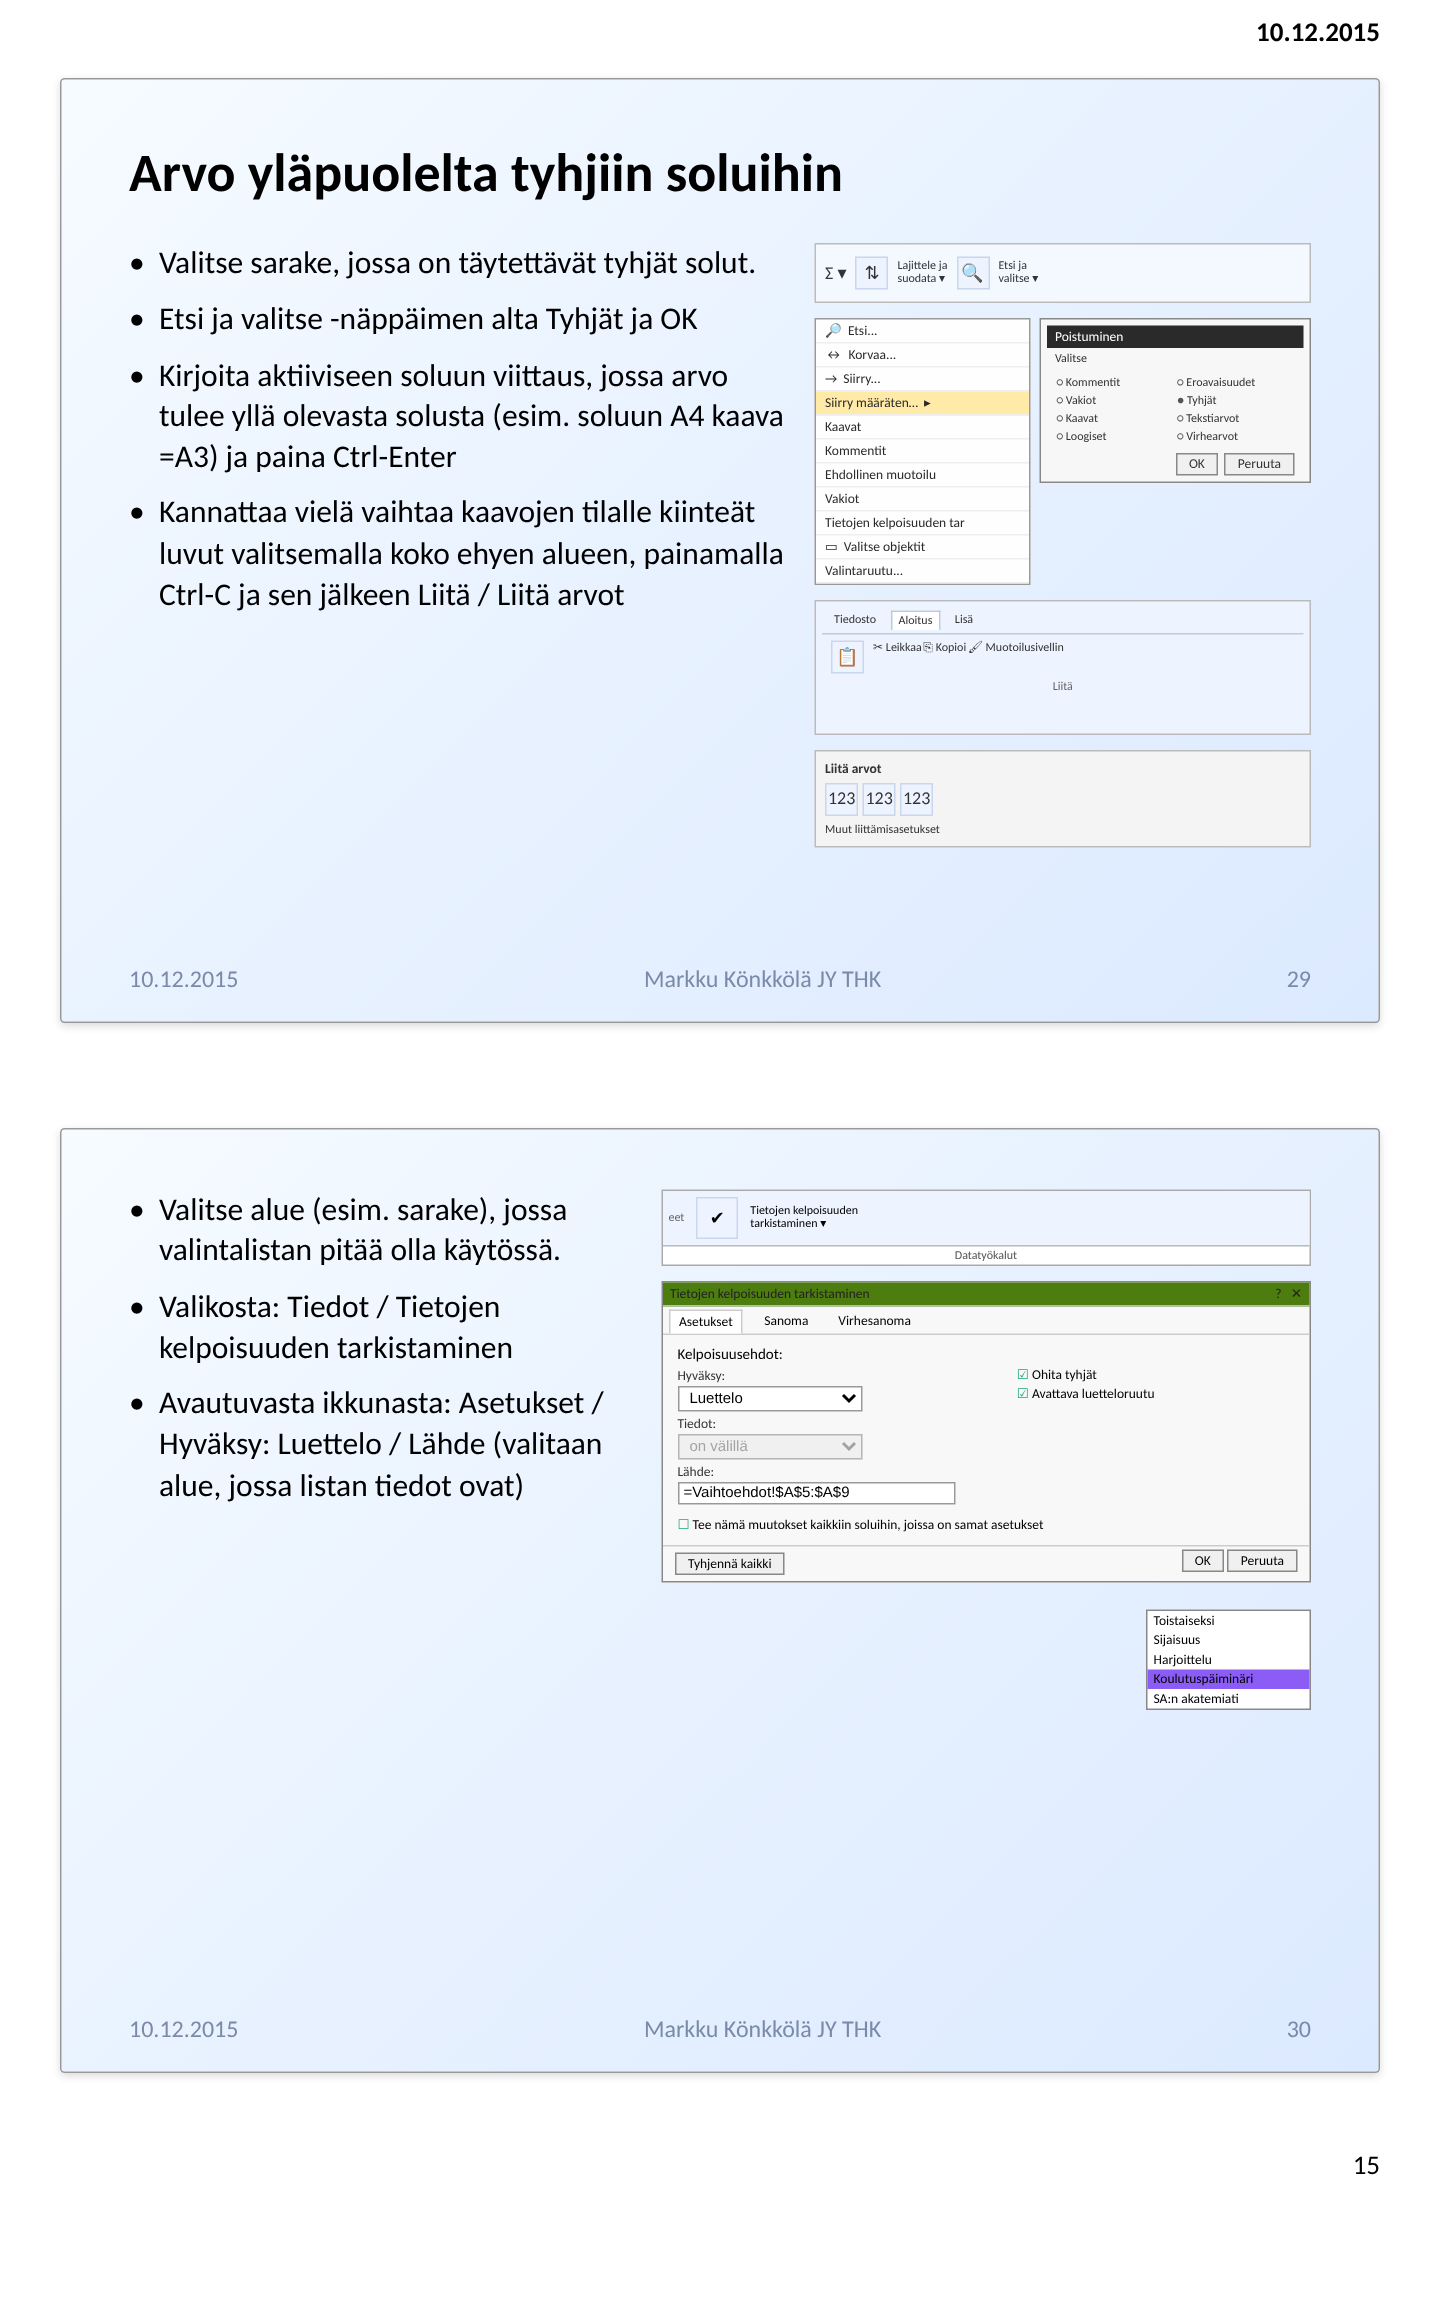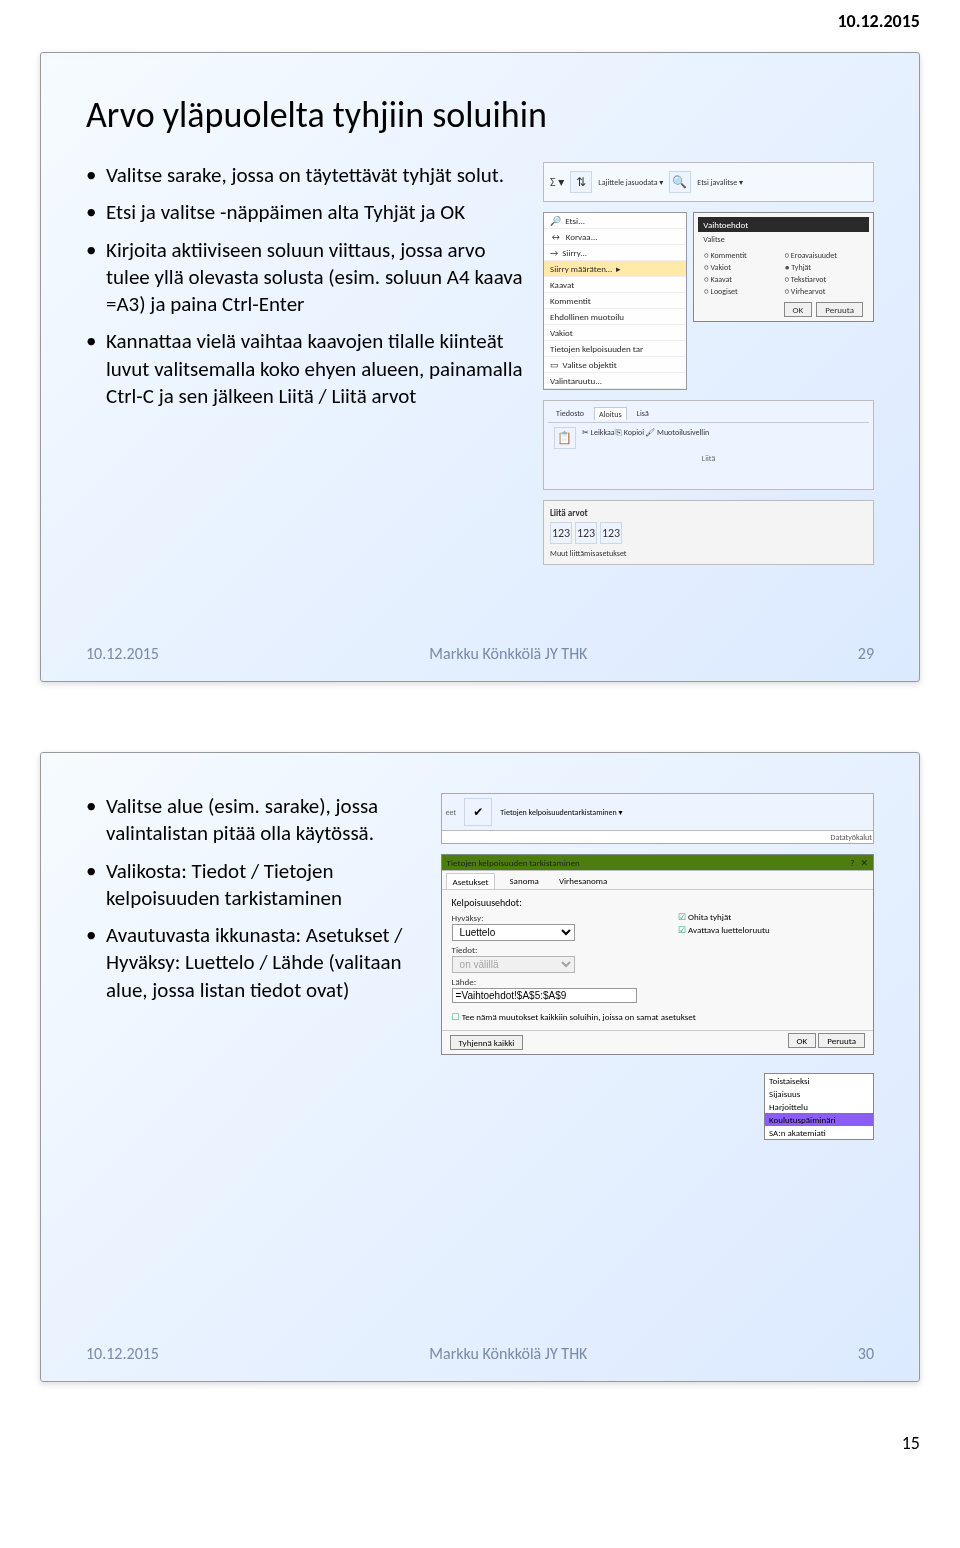--- a/index.html
+++ b/index.html
@@ -1,31 +1,31 @@
 <!DOCTYPE html>
 <html><head>
 <meta charset="utf-8">
 <style>
 *{box-sizing:border-box;margin:0;padding:0}
 body{background:#fff;font-family:Calibri,Arial,sans-serif;width:960px;margin:0 auto;color:#000}
 .page-header{text-align:right;padding:10px 40px 0 0;font-weight:bold;font-size:18px}
 .slide-wrapper{padding:20px 40px;margin-bottom:30px}
 .slide{background:linear-gradient(135deg,#f6fbff 0%,#eaf3ff 40%,#dceaff 100%);border:1px solid #999;border-radius:3px;height:630px;padding:40px 45px 20px;position:relative;box-shadow:0 2px 6px rgba(0,0,0,.15)}
-.slide-title{font-size:36px;color:#000;margin-bottom:25px;font-weight:normal}
+.slide-title{font-size:36px;color:#000;margin-bottom:25px;font-weight:bold}
 .slide-title.c{text-align:center}
 .body-row{display:flex;gap:20px}
 .bullets{flex:1 1 55%;font-size:21px;line-height:1.3}
 .bullets ul{list-style:none;padding-left:0}
 .bullets li{position:relative;padding-left:20px;margin-bottom:10px}
 .bullets li::before{content:"•";position:absolute;left:0;top:0;color:#000}
 .img-col{flex:0 0 42%;display:flex;flex-direction:column;gap:10px}
 .mock{background:#fff;border:1px solid #bbb;font-size:9px;color:#333;padding:4px}
 .mock.autosum{height:40px;background:#f4f8ff;display:flex;align-items:center;gap:6px;padding:4px 6px}
 .ic{width:22px;height:22px;border:1px solid #c8d6ee;background:#eef4ff;display:inline-flex;align-items:center;justify-content:center;font-size:12px}
-.labels{display:flex;flex-direction:row;font-size:8px;line-height:1.1}
+.labels{display:flex;flex-direction:column;font-size:8px;line-height:1.1}
 .mock.menu{background:#fefefe;border:1px solid #999;padding:0}
 .mock.menu .mi{padding:2px 6px;border-bottom:1px solid #eee;color:#2a2a2a;display:flex;align-items:center;gap:4px}
 .mock.menu .mi.hl{background:#ffeaa7}
 .mock.dlg{height:110px;background:#f7f7f7;border:1px solid #888}
 .dlg-title{background:#2a2a2a;color:#fff;padding:2px 5px;font-size:9px}
 .opts{display:grid;grid-template-columns:1fr 1fr;gap:2px;padding:4px 6px;font-size:8px}
 .radio::before{content:"○ ";color:#555}
 .radio.sel::before{content:"● "}
 .btns{display:flex;justify-content:flex-end;gap:4px;padding:2px 6px}
 .btn{border:1px solid #888;background:#f0f0f0;padding:1px 8px;font-size:9px}
@@ -110,21 +110,21 @@
           <div class="mi">Ehdollinen muotoilu</div>
           <div class="mi">Vakiot</div>
           <div class="mi">Tietojen kelpoisuuden tar</div>
           <div class="mi">
                 <span>▭</span>
                 <span>Valitse objektit</span>
               </div>
           <div class="mi">Valintaruutu...</div>
         </div>
         <div class="mock dlg" style="flex:1.2">
-          <div class="dlg-title">Vaihtoehdot</div>
+          <div class="dlg-title">Poistuminen</div>
           <div style="padding:2px 5px;font-size:8px">Valitse</div>
           <div class="opts">
             <span class="radio">Kommentit</span>
             <span class="radio">Eroavaisuudet</span>
             <span class="radio">Vakiot</span>
             <span class="radio sel">Tyhjät</span>
             <span class="radio">Kaavat</span>
             <span class="radio">Tekstiarvot</span>
             <span class="radio">Loogiset</span>
             <span class="radio">Virhearvot</span>
@@ -183,21 +183,21 @@
     <div class="img-col" style="flex:0 0 55%">
       <div class="dv">
         <div class="dvh">
           <span style="font-size:8px;color:#666">eet</span>
           <span class="ic">✔</span>
           <span class="labels">
                 <span>Tietojen kelpoisuuden</span>
                 <span>tarkistaminen ▾</span>
               </span>
         </div>
-        <div style="text-align:right;font-size:8px;color:#555;padding:1px">Datatyökalut</div>
+        <div style="text-align:center;font-size:8px;color:#555;padding:1px">Datatyökalut</div>
       </div>
       <div class="dv dlg2">
         <div class="dlg-title" style="display:flex;justify-content:space-between">
           <span>Tietojen kelpoisuuden tarkistaminen</span>
           <span>? &nbsp; ✕</span>
         </div>
         <div class="tabrow">
           <span class="act">Asetukset</span>
           <span>Sanoma</span>
           <span>Virhesanoma</span>

